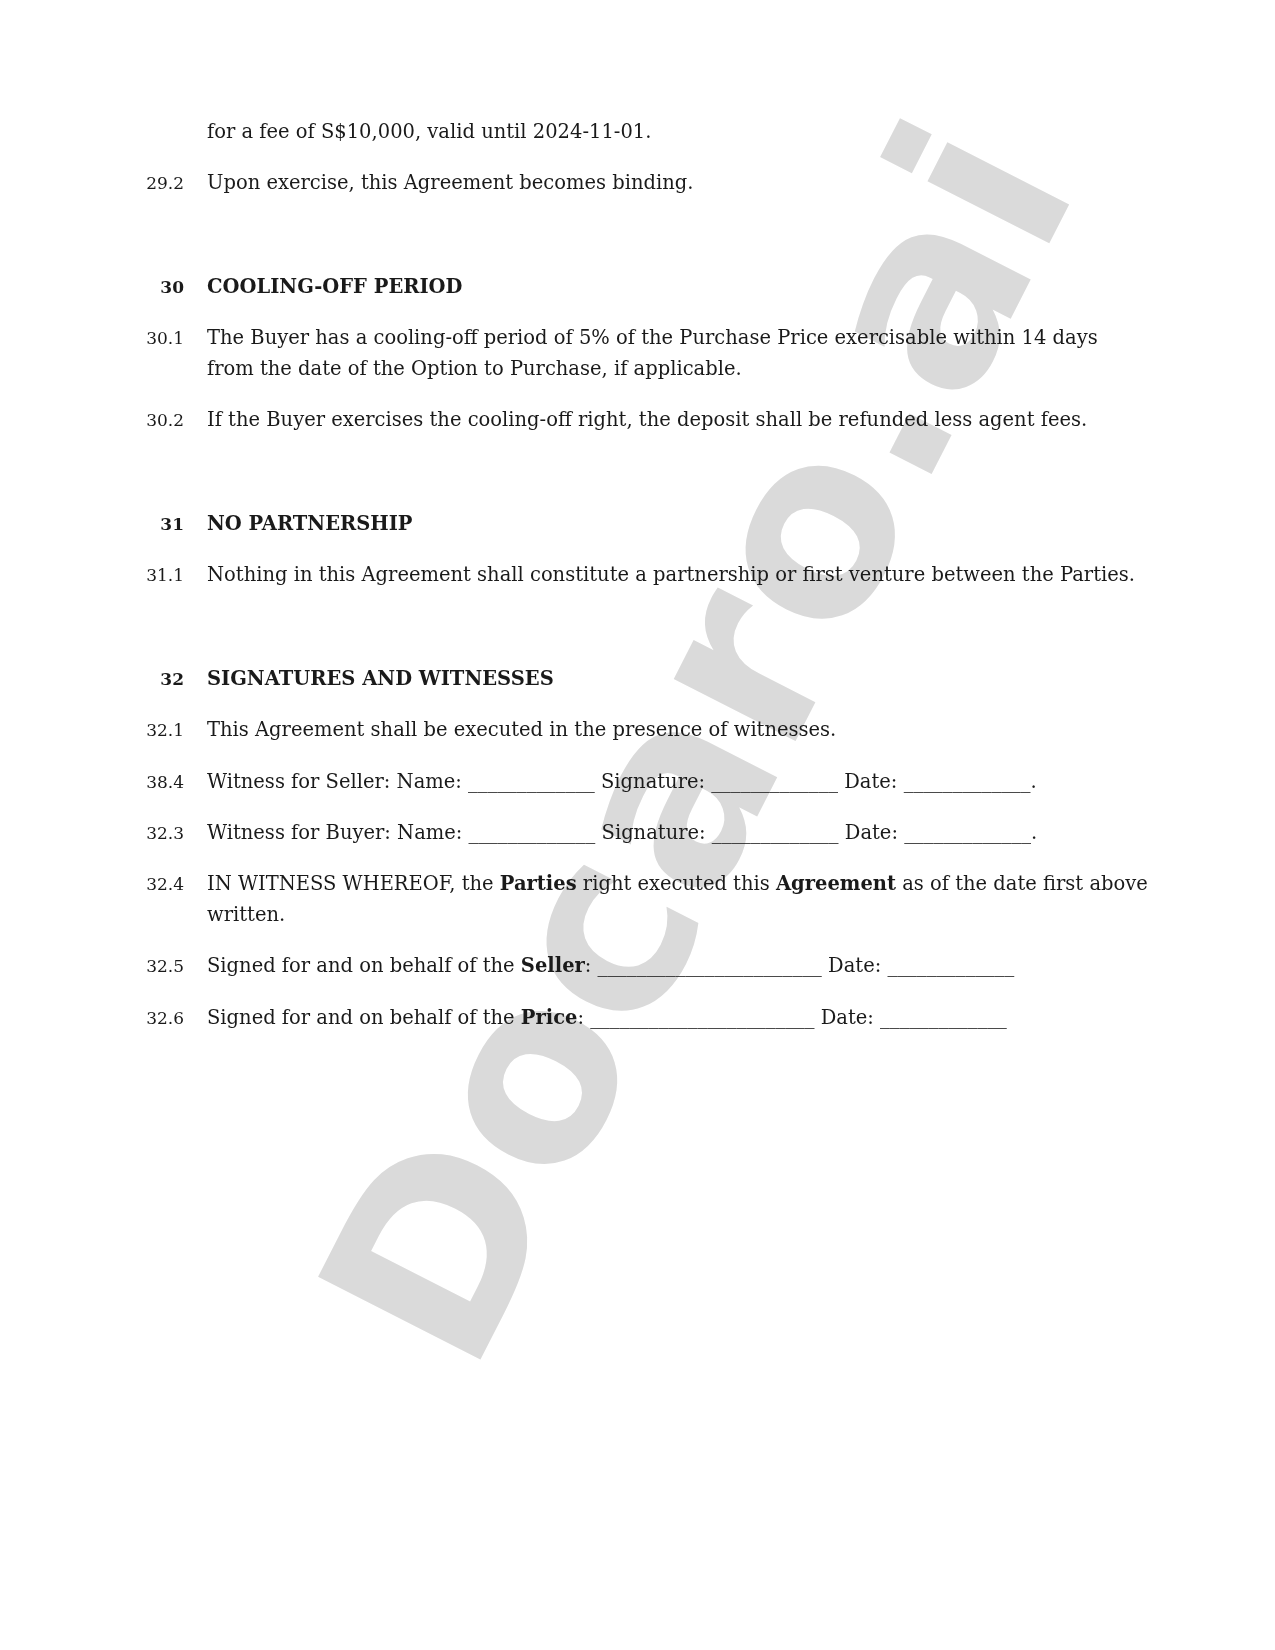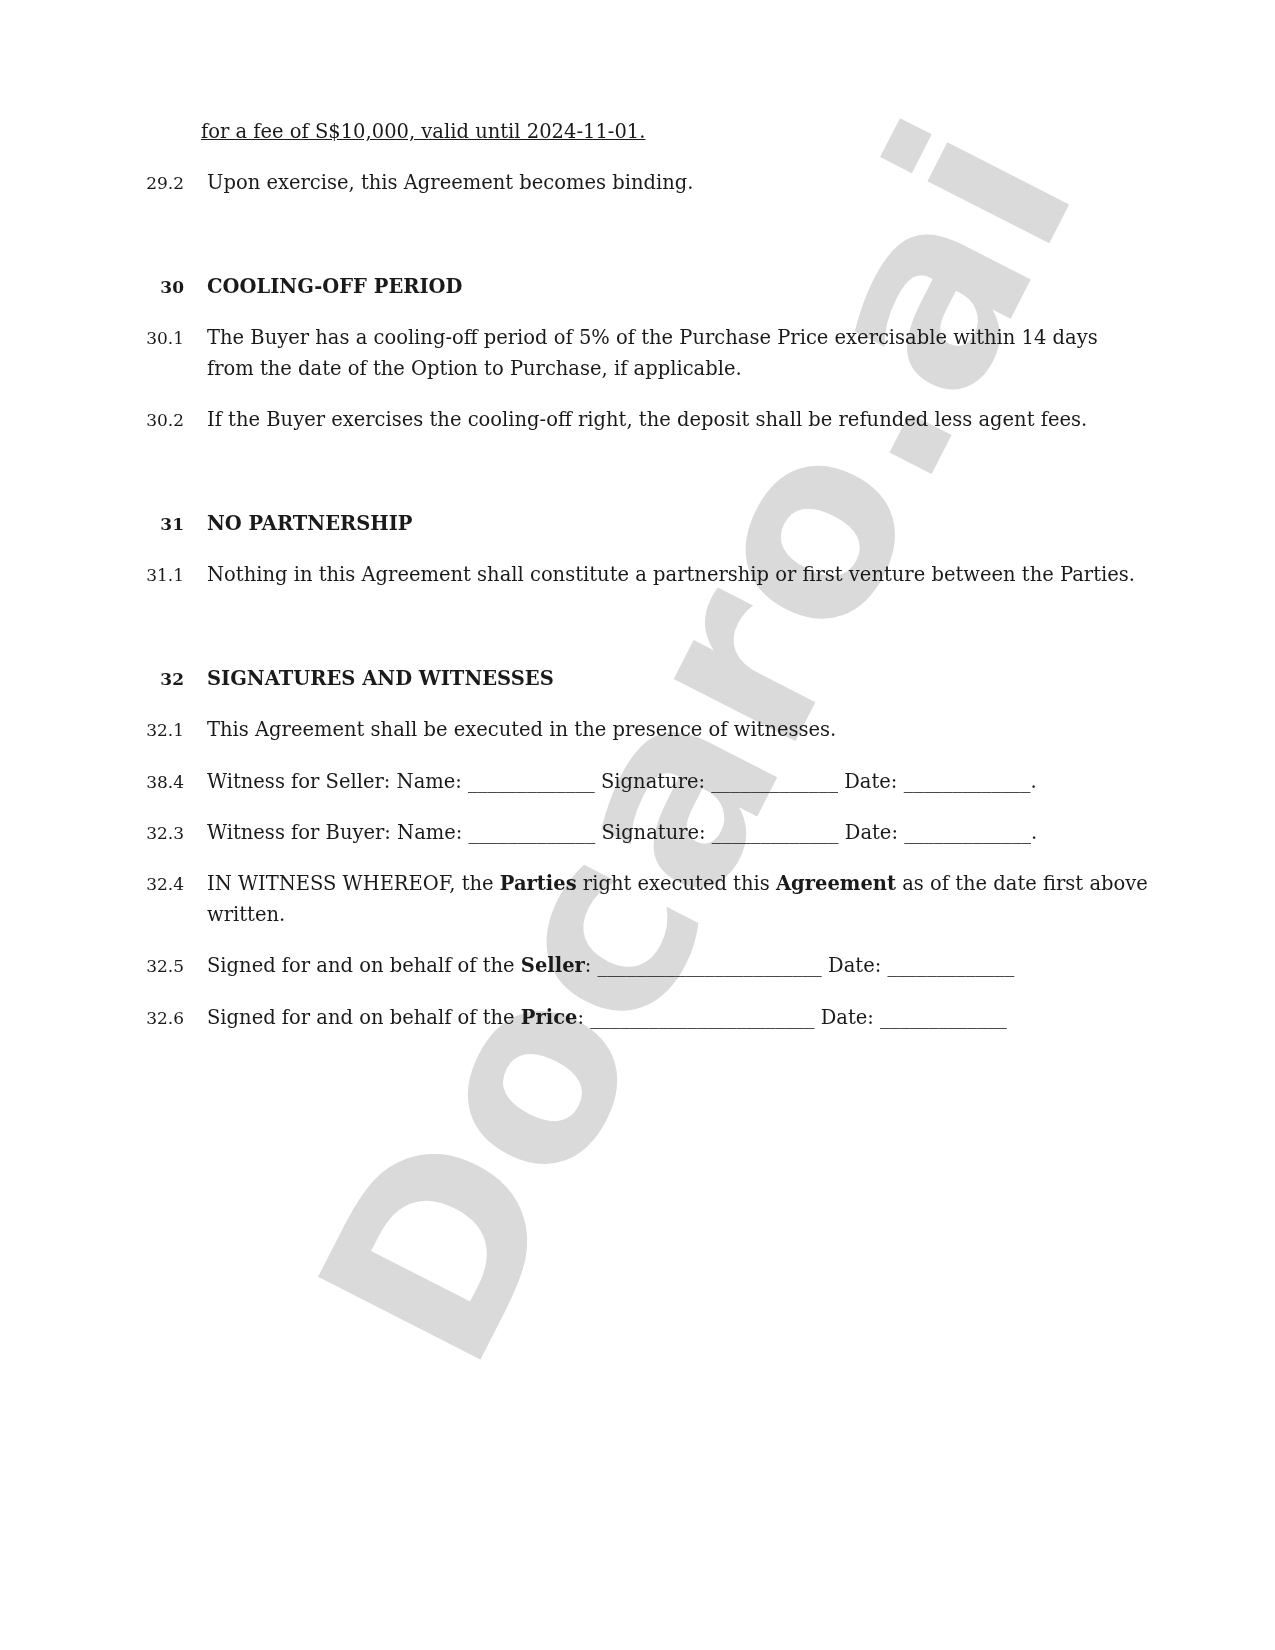--- a/index.html
+++ b/index.html
@@ -14,21 +14,21 @@
 </style>
 </head>
 <body>
 
 <div class="page">
 
   <svg class="watermark" viewBox="0 0 1275 1650">
     <text x="0" y="0" transform="translate(470,1380) rotate(-63)" font-family="DejaVu Sans, sans-serif" font-weight="bold" font-size="250" fill="#dadada">Docaro.ai</text>
   </svg>
 
-  <div class="line" style="left:201px; top:117px;text-decoration:underline;">for a fee of S$10,000, valid until 2024-11-01.</div>
+  <div class="line" style="left:207px; top:117px;">for a fee of S$10,000, valid until 2024-11-01.</div>
 
   <div class="num" style="left:124px; top:168px;">29.2</div>
   <div class="line" style="left:207px; top:168px;">Upon exercise, this Agreement becomes binding.</div>
 
   <div class="num heading" style="left:124px; top:272px;">30</div>
   <div class="line heading" style="left:207px; top:272px;">COOLING-OFF PERIOD</div>
 
   <div class="num" style="left:124px; top:323px;">30.1</div>
   <div class="line" style="left:207px; top:323px;">The Buyer has a cooling-off period of 5% of the Purchase Price exercisable within 14 days</div>
   <div class="line" style="left:207px; top:354px;">from the date of the Option to Purchase, if applicable.</div>

